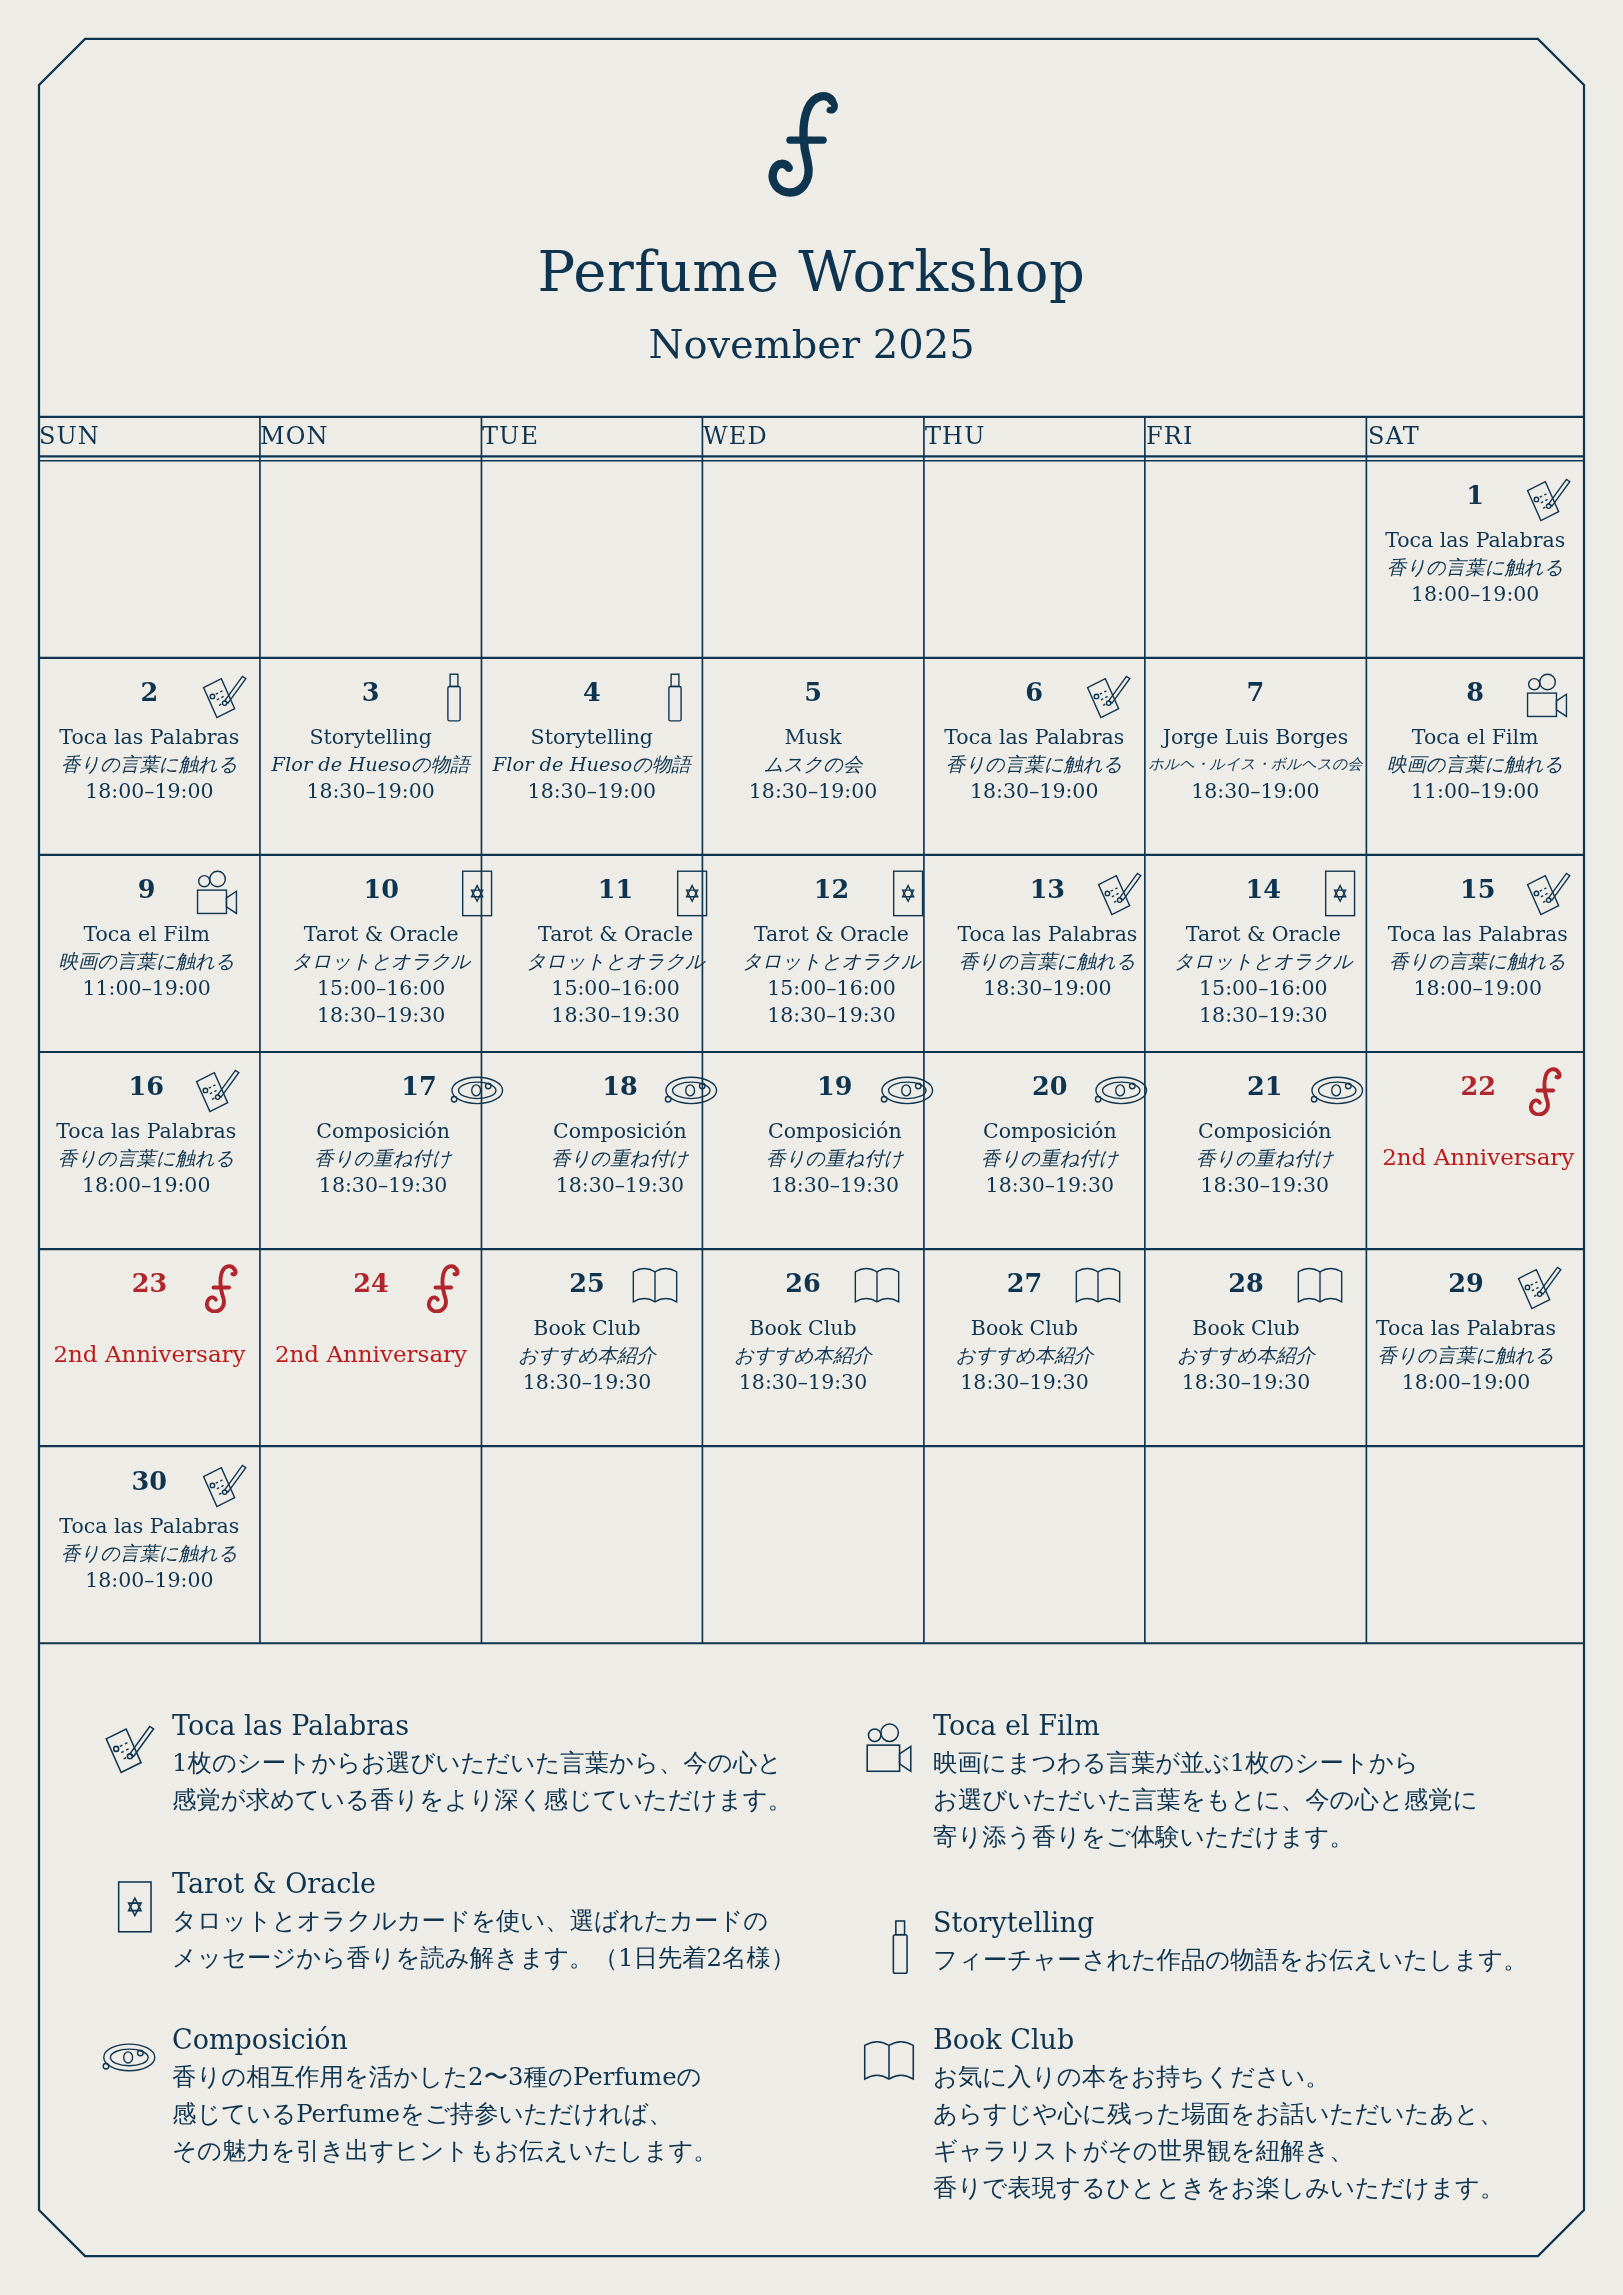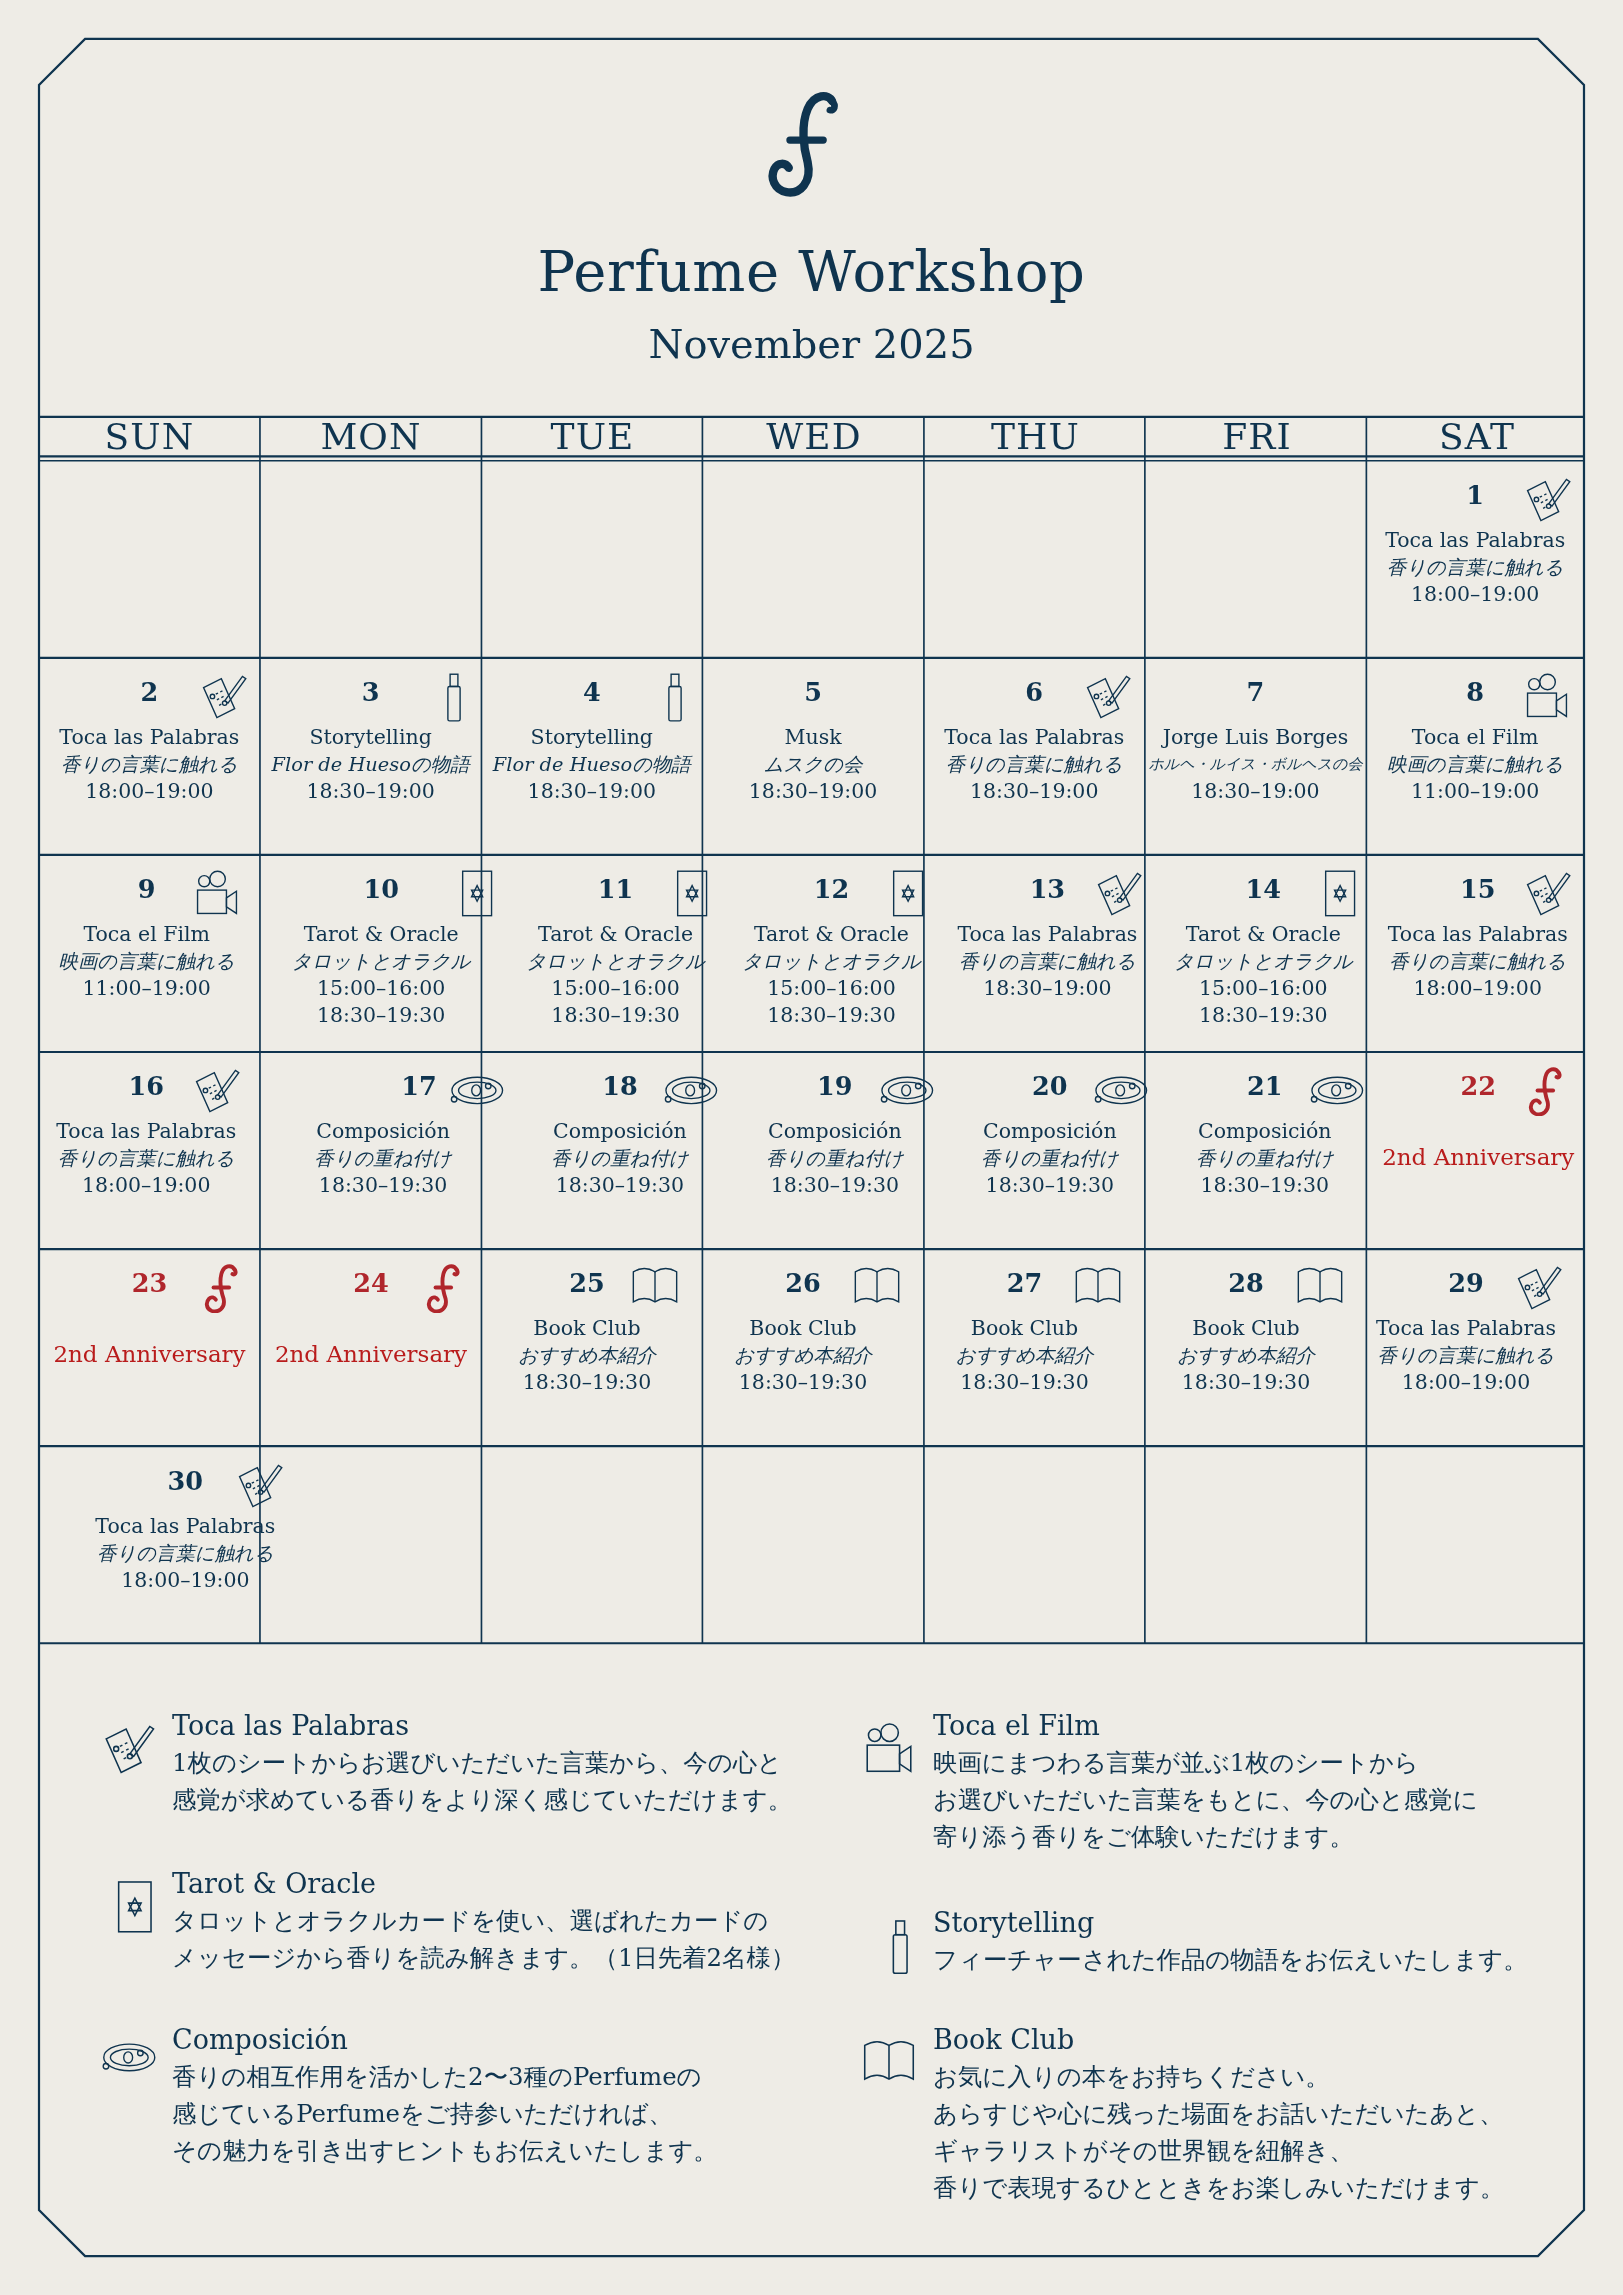--- a/index.html
+++ b/index.html
@@ -7,21 +7,21 @@
     width:1623px; height:2295px; background:#eeece6; position:relative; overflow:hidden;
     font-family:"DejaVu Serif", "Liberation Serif", serif; color:#0f344f;
   }
   .frame-svg { position:absolute; left:0; top:0; width:1623px; height:2295px; pointer-events:none; }
   .logo { position:absolute; left:761px; top:89px; width:100px; height:111px; }
   .title { position:absolute; left:0; width:1623px; text-align:center; top:239px; font-size:56px; letter-spacing:0.6px; color:#0f344f; }
   .subtitle { position:absolute; left:0; width:1623px; text-align:center; top:321px; font-size:40px; color:#0f344f; }
 
   .grid { position:absolute; left:39px; top:417px; width:1545px; }
   .dow-row { position:absolute; left:0; top:0; width:1545px; height:39px; display:flex; }
-  .dow { flex:0 0 auto; text-align:center; font-size:36px; line-height:39px; letter-spacing:1.1px; box-sizing:border-box; }
+  .dow { flex:0 0 auto; text-align:left; font-size:24px; line-height:39px; letter-spacing:1.1px; box-sizing:border-box; }
   .weeks { position:absolute; left:0; top:44px; width:1545px; }
   .week { position:absolute; left:0; width:1545px; height:197px; display:flex; }
   .cell { position:relative; box-sizing:border-box; height:197px; }
   .daynum { position:absolute; top:19px; width:100%; text-align:center; font-size:25.5px; font-weight:bold; }
   .daynum.red { color:#b0262c; }
   .cell-icon { position:absolute; top:14.4px; right:12.2px; width:50px; height:50px; }
   .cell-body { position:absolute; left:0; top:66px; width:100%; text-align:center; font-size:20.5px; line-height:27px; }
   .cell-body .jp { font-size:19.4px;font-style:italic; }
   .cell-body .jp.small { font-size:15px; }
   .cell-body.anniv { top:92px; color:#b91c1c; font-size:23px; }
@@ -454,21 +454,21 @@
           <svg class="cell-icon" viewBox="0 0 90 90">
             <use href="#ic-letter"></use>
           </svg>
           <div class="cell-body">
             <div>Toca las Palabras</div>
             <div class="jp">香りの言葉に触れる</div>
             <div>18:00–19:00</div>
           </div>
         </div>
       </div>
-      <div class="week" style="top: 986px; margin-left: 36px;">
+      <div class="week" style="top: 986px;">
         <div class="cell" style="width: 221px;">
           <div class="daynum">30</div>
           <svg class="cell-icon" viewBox="0 0 90 90">
             <use href="#ic-letter"></use>
           </svg>
           <div class="cell-body">
             <div>Toca las Palabras</div>
             <div class="jp">香りの言葉に触れる</div>
             <div>18:00–19:00</div>
           </div>

